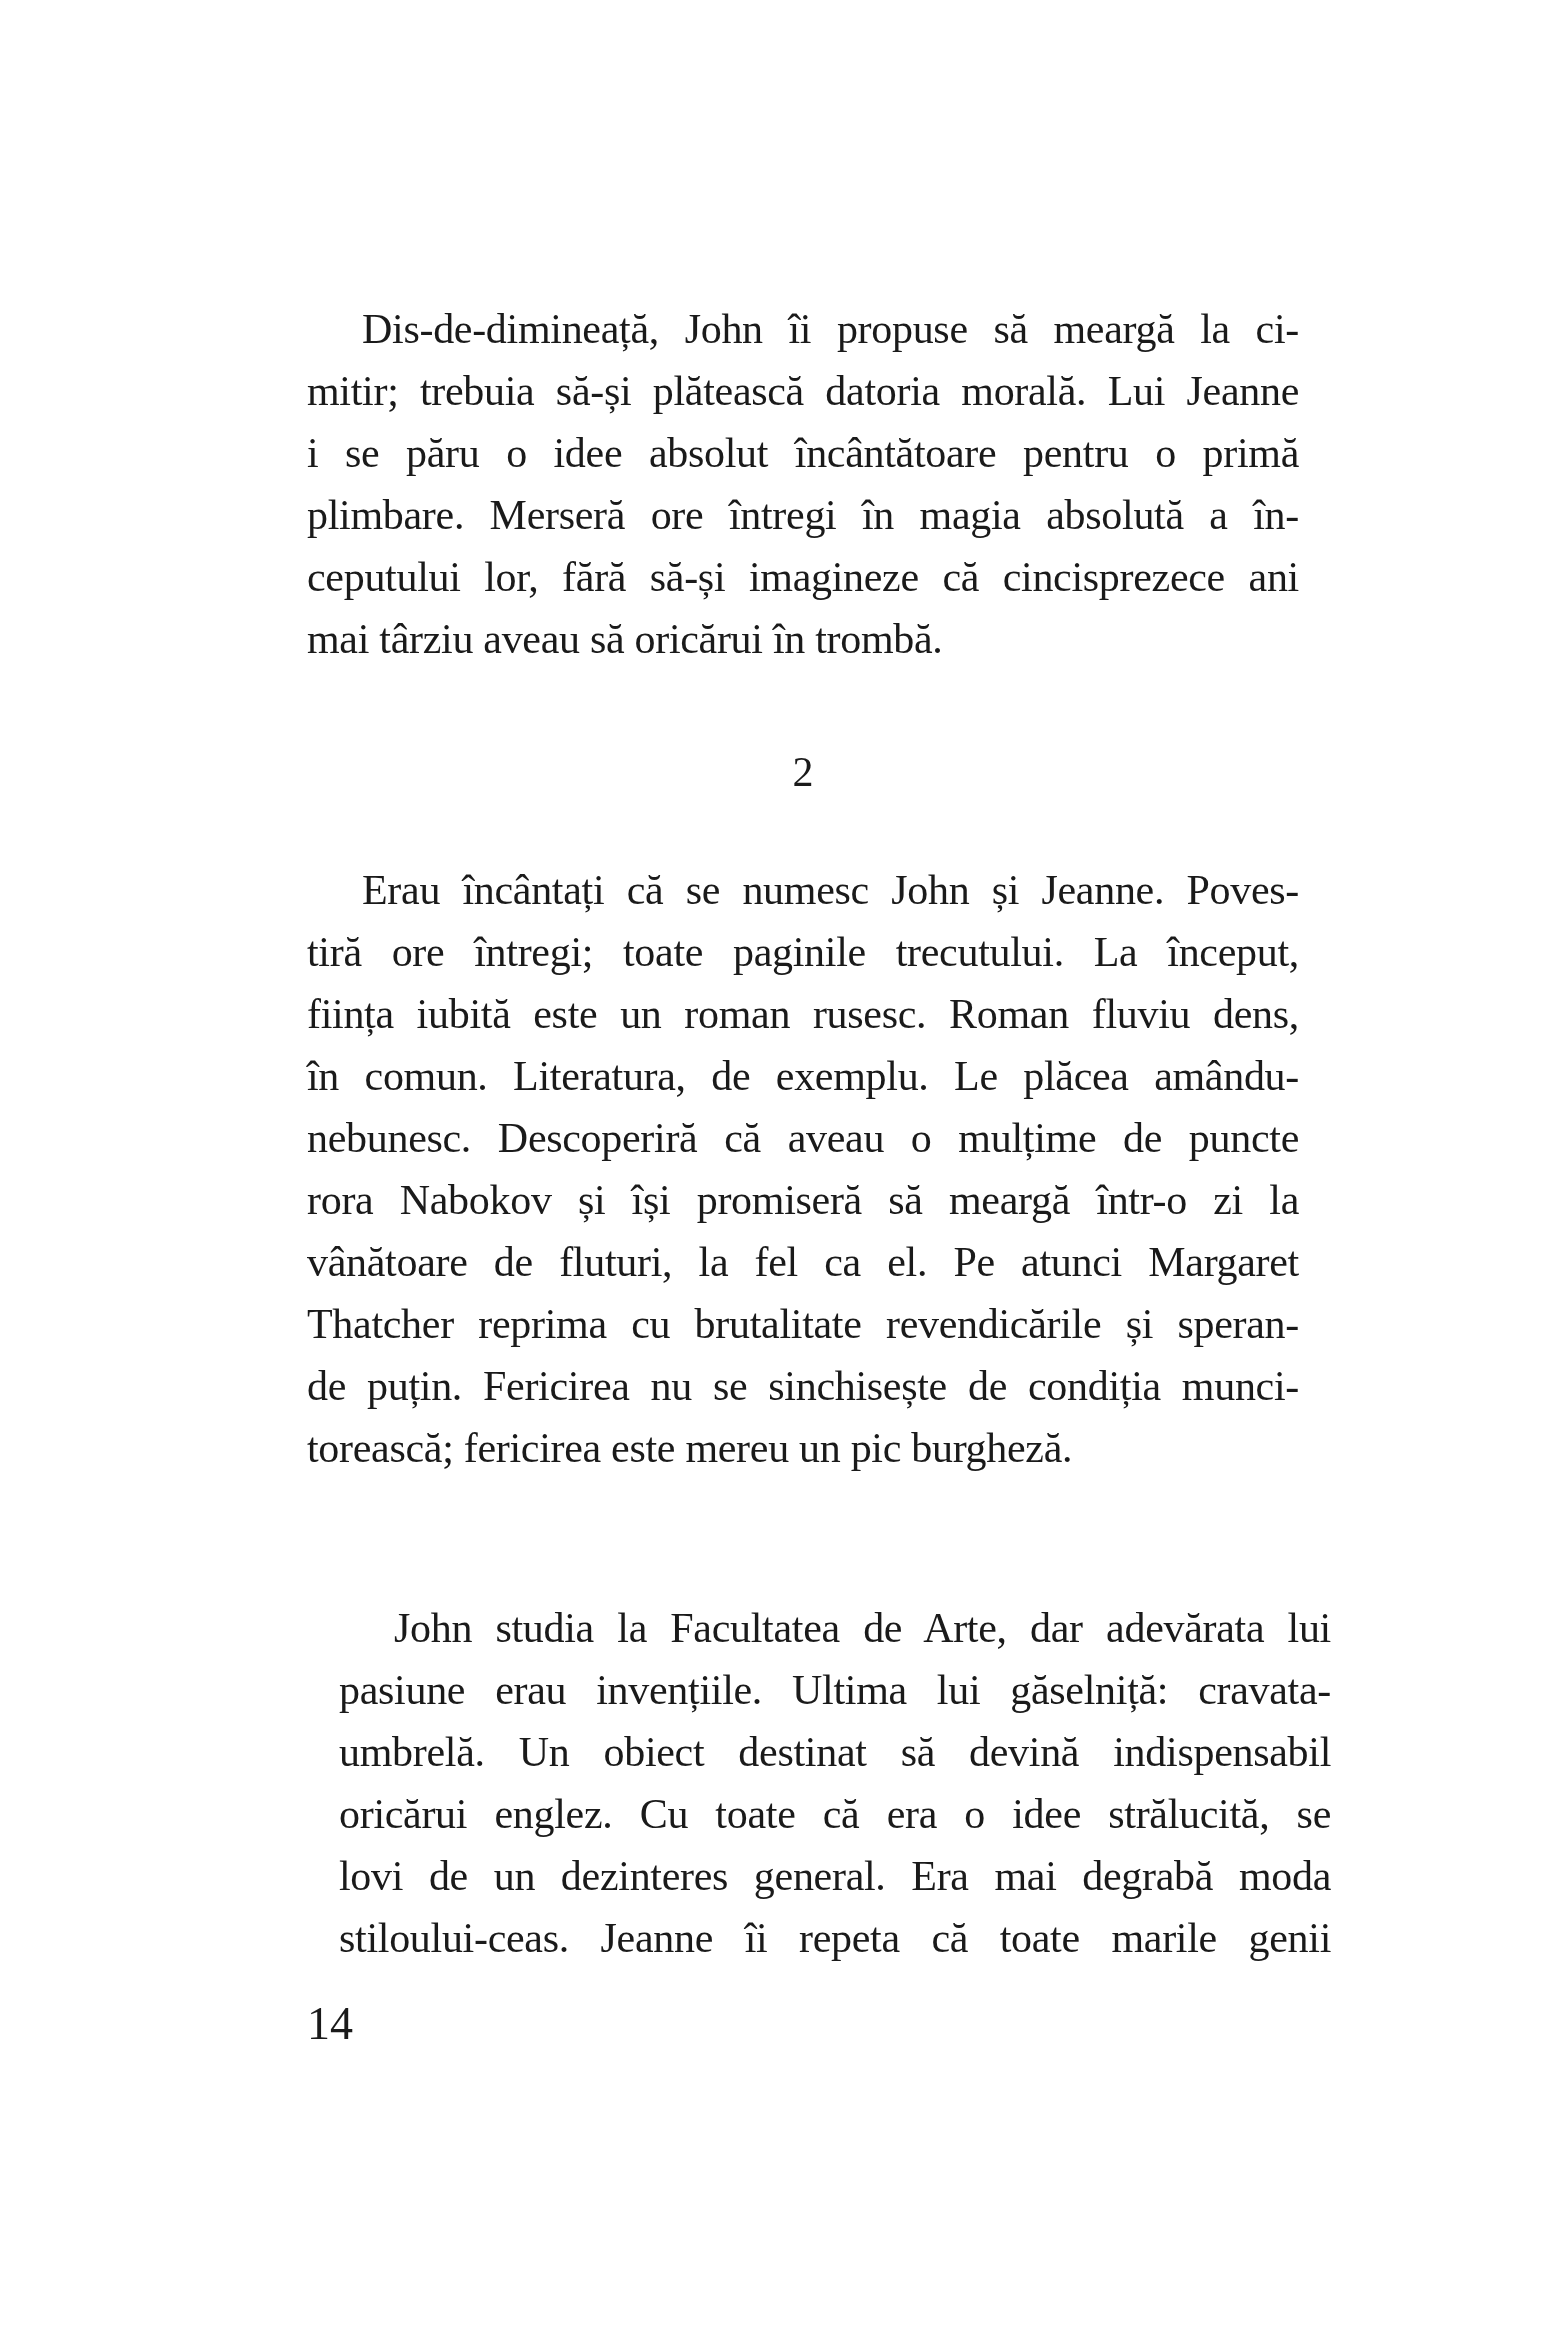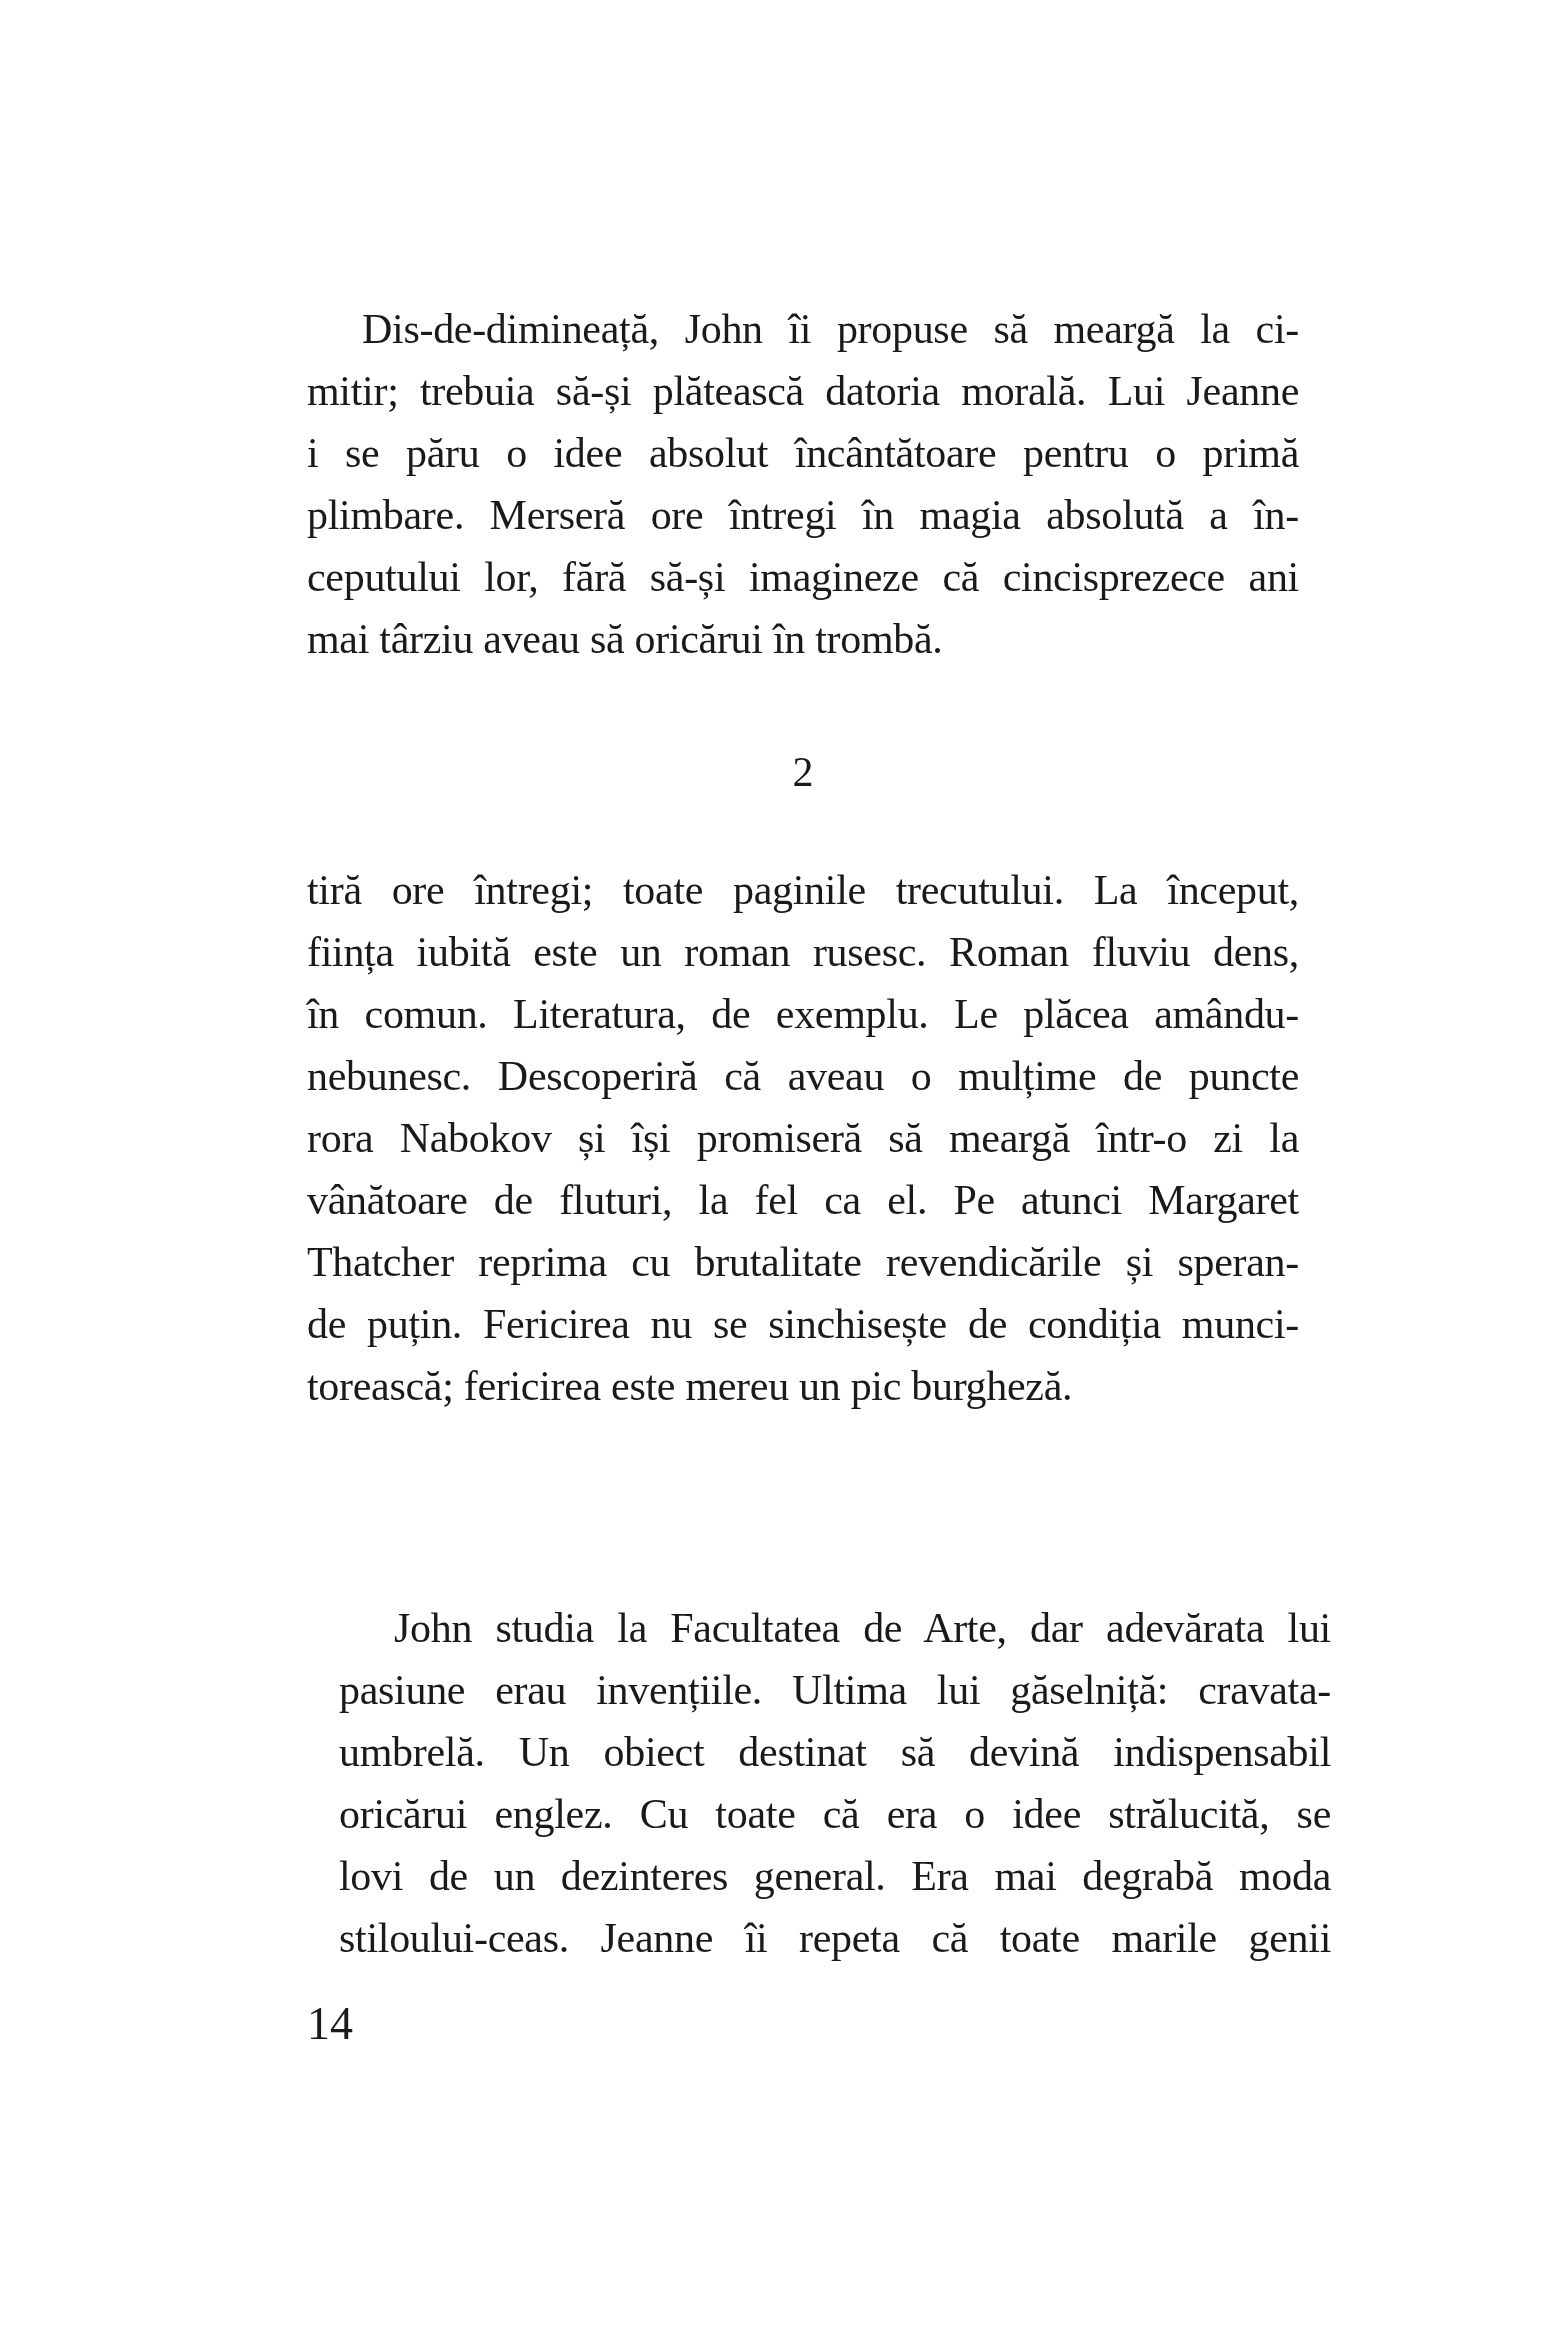--- a/index.html
+++ b/index.html
@@ -24,20 +24,21 @@
     <span class="line">mitir; trebuia să-și plătească datoria morală. Lui Jeanne</span>
     <span class="line">i se păru o idee absolut încântătoare pentru o primă</span>
     <span class="line">plimbare. Merseră ore întregi în magia absolută a în-</span>
     <span class="line">ceputului lor, fără să-și imagineze că cincisprezece ani</span>
     <span class="line last">mai târziu aveau să oricărui în trombă.</span>
   </div>
 
   <div class="chapter" style="top:748px;">2</div>
 
   <div class="para" style="top:859px;">
+    <span class="line indent">Erau încântați că se numesc John și Jeanne. Poves-</span>
     <span class="line">tiră ore întregi; toate paginile trecutului. La început,</span>
     <span class="line">ființa iubită este un roman rusesc. Roman fluviu dens,</span>
     <span class="line">în comun. Literatura, de exemplu. Le plăcea amându-</span>
     <span class="line">nebunesc. Descoperiră că aveau o mulțime de puncte</span>
     <span class="line">rora Nabokov și își promiseră să meargă într-o zi la</span>
     <span class="line">vânătoare de fluturi, la fel ca el. Pe atunci Margaret</span>
     <span class="line">Thatcher reprima cu brutalitate revendicările și speran-</span>
     <span class="line">de puțin. Fericirea nu se sinchisește de condiția munci-</span>
     <span class="line last">torească; fericirea este mereu un pic burgheză.</span>
   </div>

